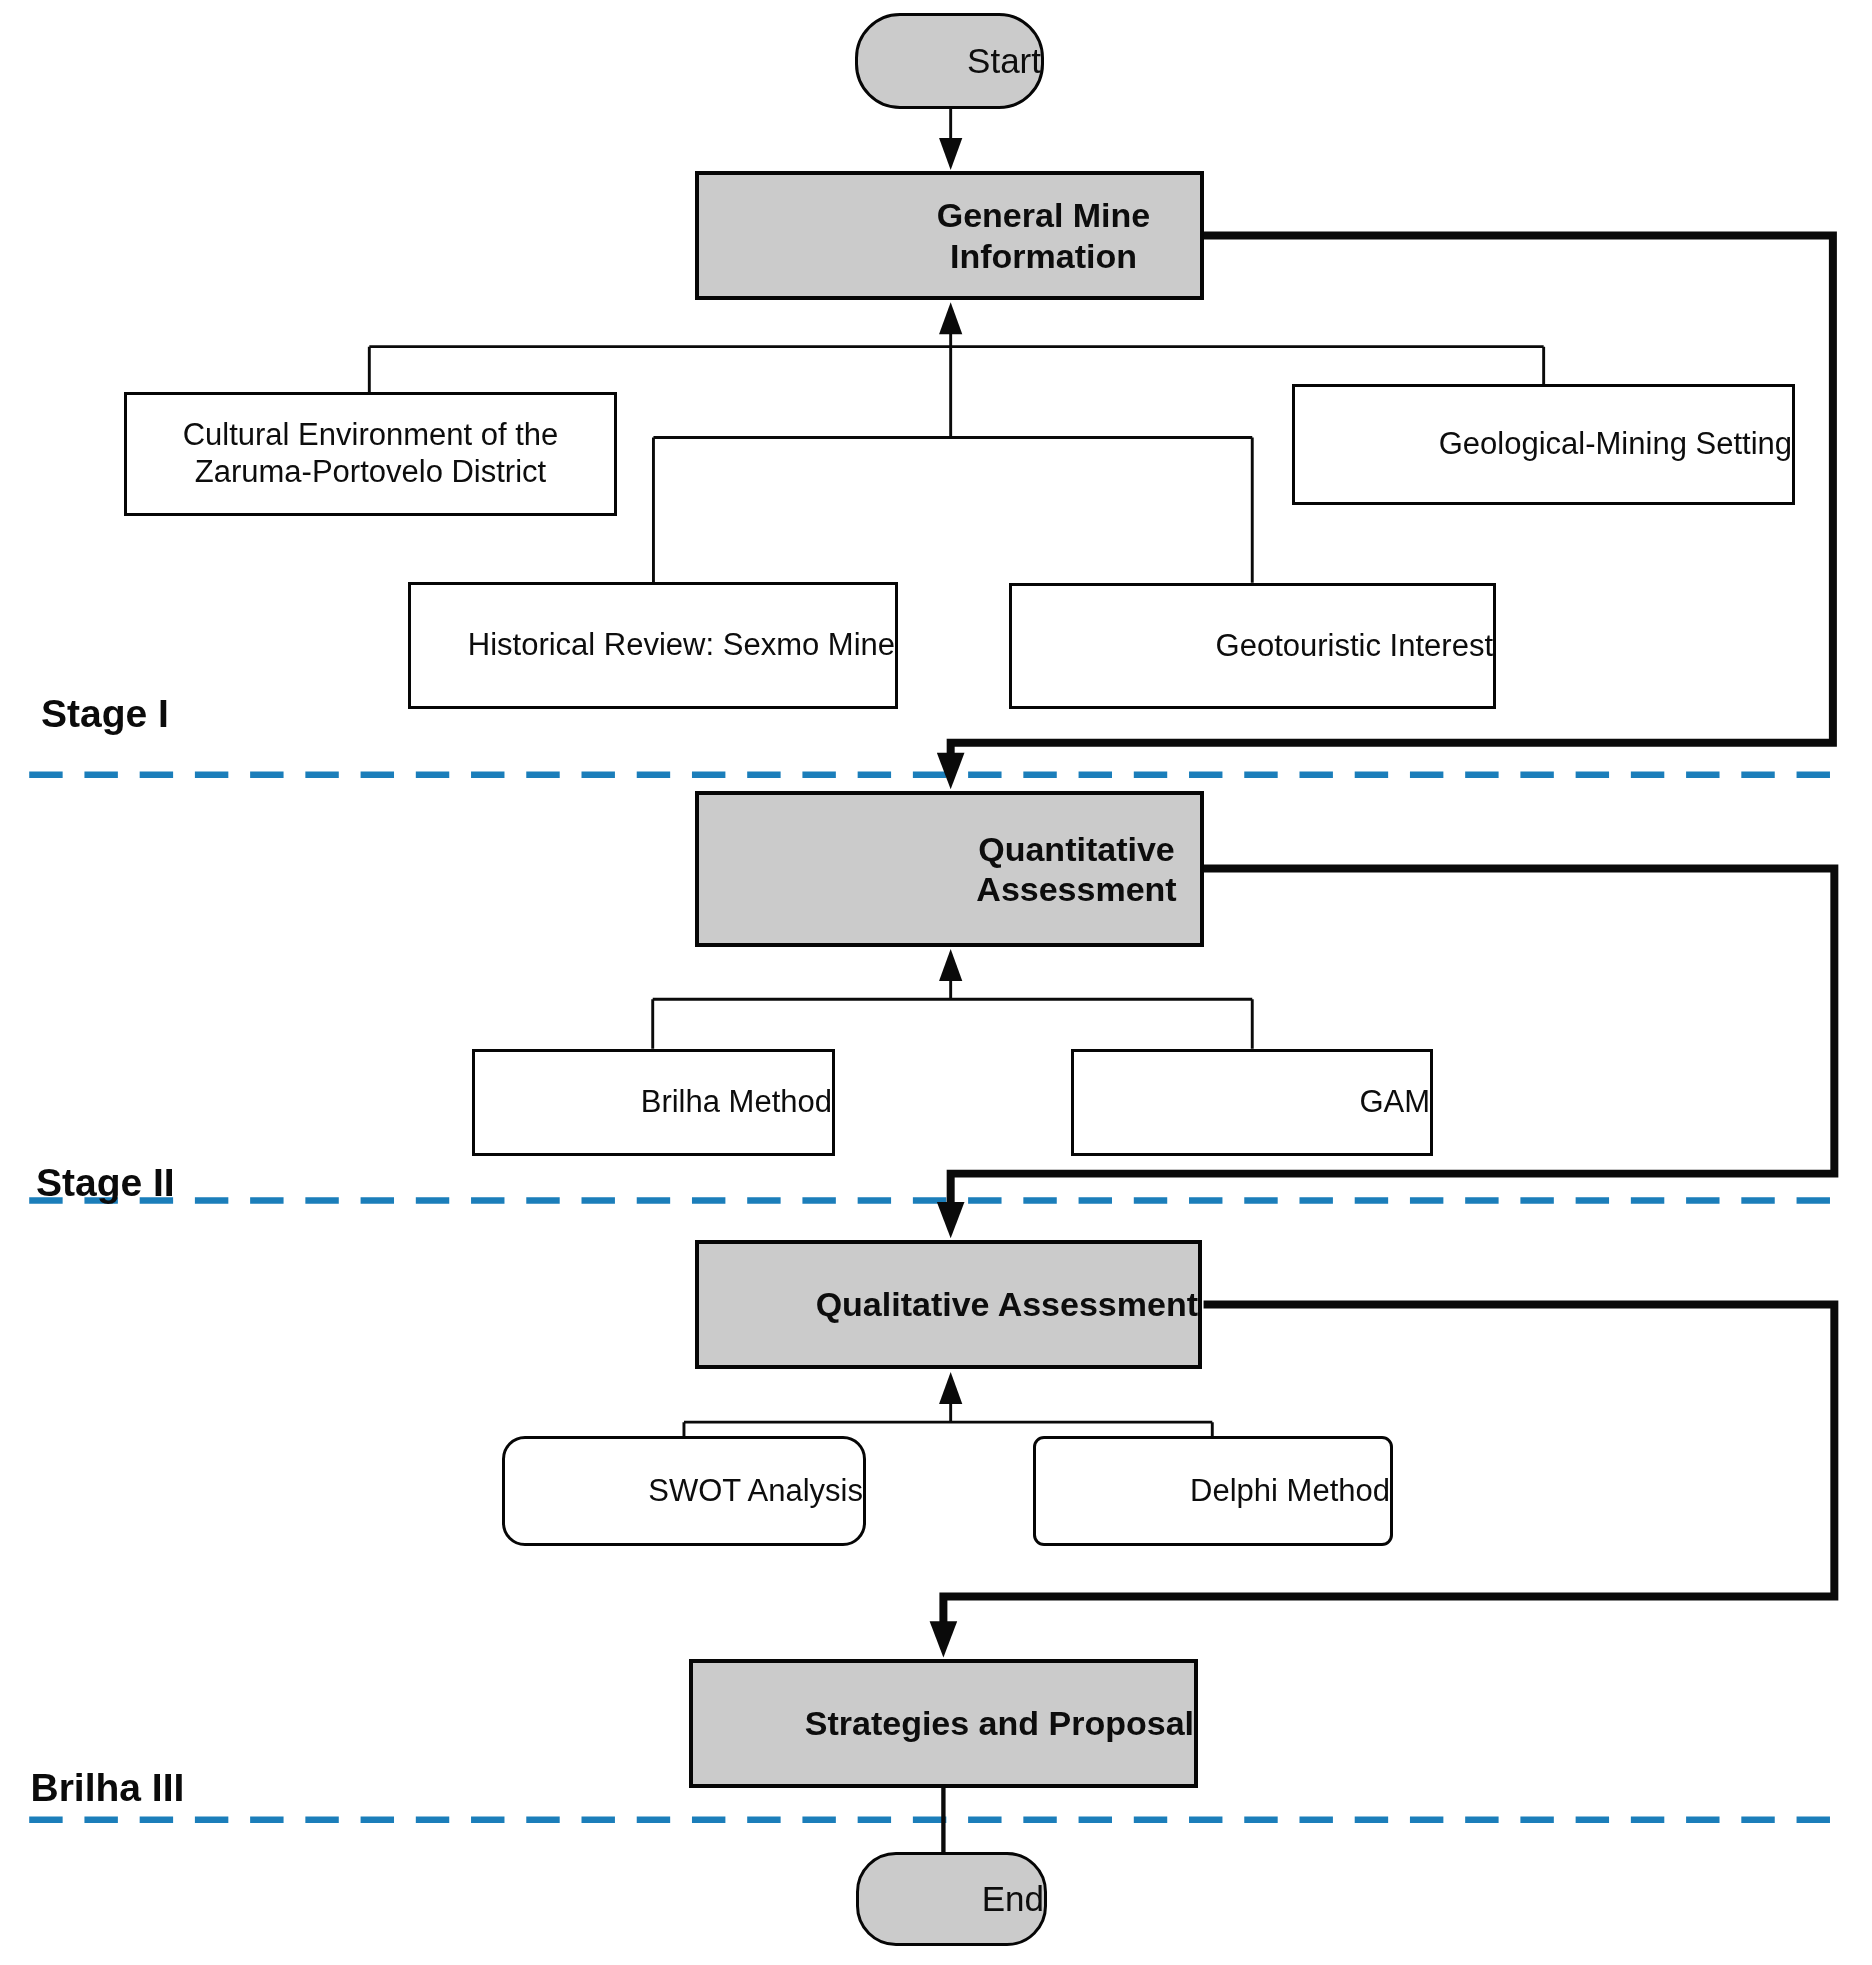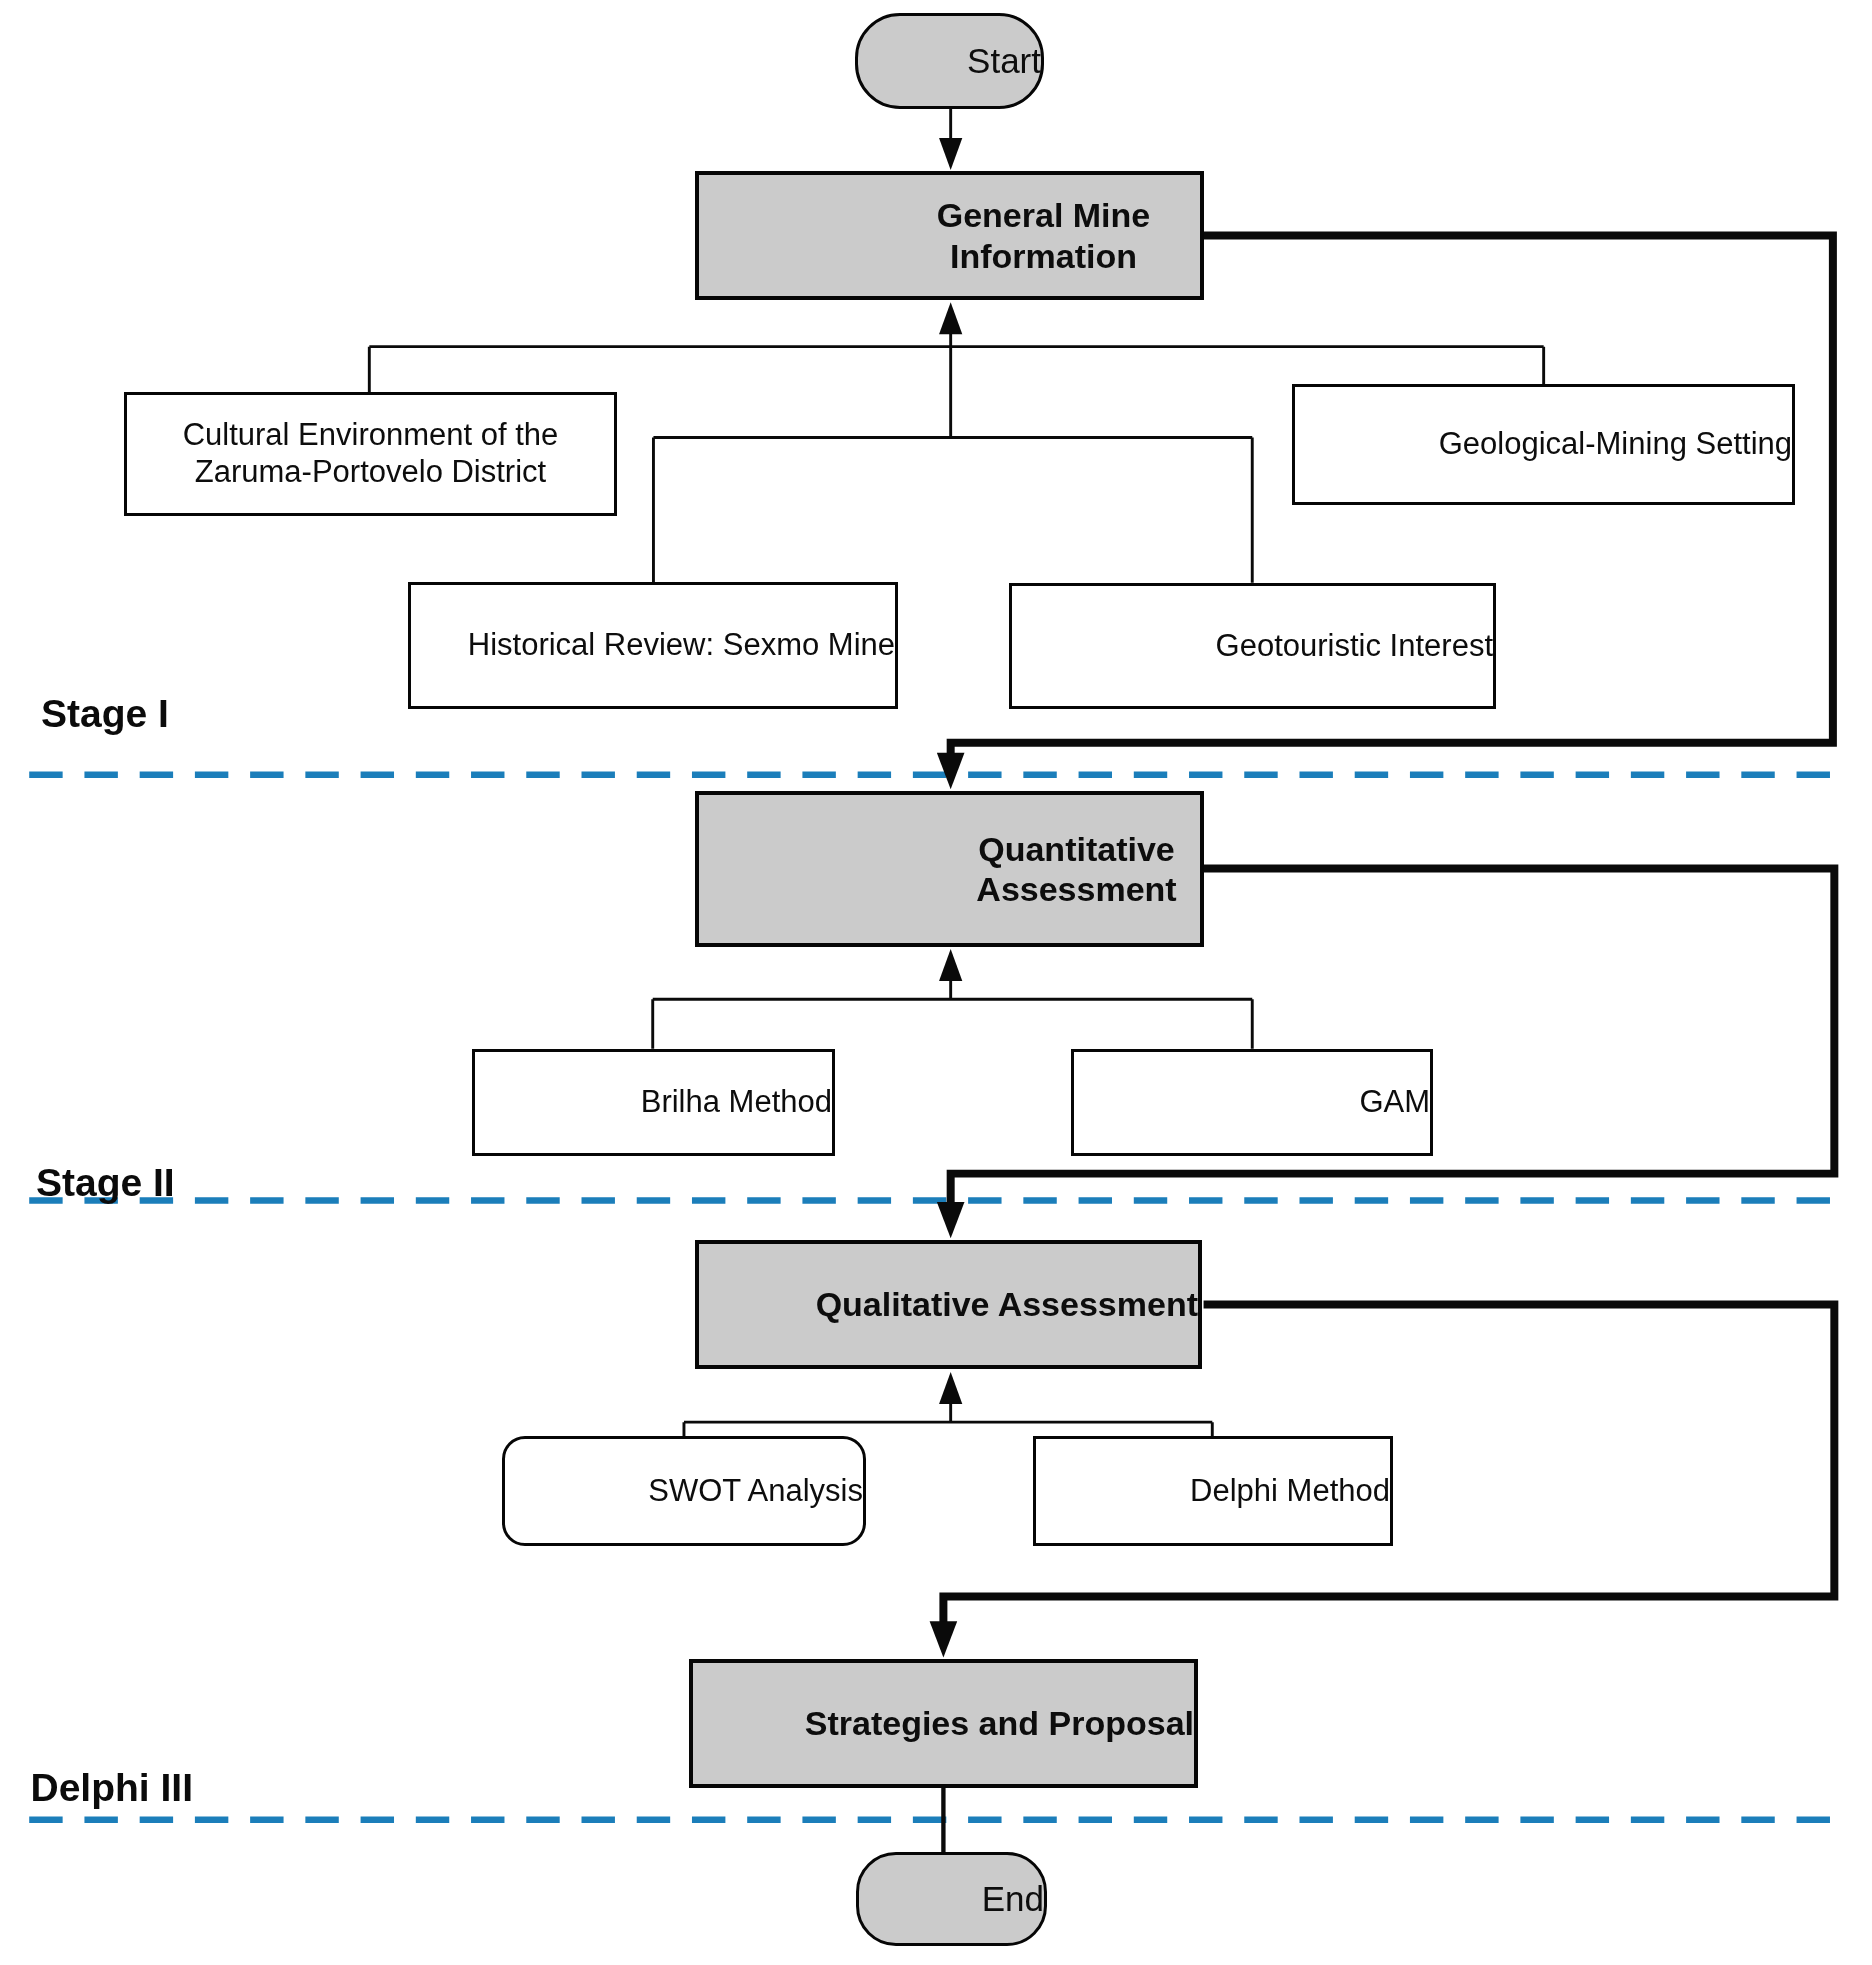--- a/index.html
+++ b/index.html
@@ -48,21 +48,21 @@
   #n-gmi          {left:695px; top:171px; width:509px;height:129px;}
   #n-cultural     {left:124px; top:392px; width:493px;height:124px;}
   #n-geological   {left:1292px;top:384px; width:503px;height:121px;}
   #n-historical   {left:408px; top:582px; width:490px;height:127px;}
   #n-geotouristic {left:1009px;top:583px; width:487px;height:126px;}
   #n-quant        {left:695px; top:791px;width:509px;height:156px;}
   #n-brilha       {left:472px; top:1049px;width:363px;height:107px;}
   #n-gam          {left:1071px;top:1049px;width:362px;height:107px;}
   #n-qual         {left:695px; top:1240px;width:507px;height:129px;}
   #n-swot         {left:502px; top:1436px;width:364px;height:110px;border-radius:23px;}
-  #n-delphi       {left:1033px;top:1436px;width:360px;height:110px;}
+  #n-delphi       {left:1033px;top:1436px;width:360px;height:110px;border-radius:11px;}
   #n-strategies   {left:689px; top:1659px;width:509px;height:129px;padding-left:20px;}
   #n-end          {left:856px;top:1852px;width:191px;height:94px;border-radius:40px;}
 
   #stage-label-1{left:41px;top:692px;}
   #stage-label-2{left:36px;top:1161px;}
   #stage-label-3{left:30.5px;top:1766px;}
 </style>
 </head>
 <body>
 
@@ -107,21 +107,21 @@
       <path d="M1308,1086 L1289,1036 L1327,1036 Z"></path>
       <path d="M1308,1306 L1292,1350 L1324,1350 Z"></path>
       <path d="M1308,1704 L1289,1654 L1327,1654 Z"></path>
       <path d="M1308,1888 L1292,1932 L1324,1932 Z"></path>
       <path d="M1298,2281 L1279,2231 L1317,2231 Z"></path>
     </g>
   </svg>
 
   <div class="stage-label" id="stage-label-1">Stage I</div>
   <div class="stage-label" id="stage-label-2">Stage II</div>
-  <div class="stage-label" id="stage-label-3">Delphi III</div>
+  <div class="stage-label" id="stage-label-3">Brilha III</div>
 
   <div class="node terminal" id="n-start">
     <span>Start</span>
   </div>
 
   <div class="node stage-main" id="n-gmi">
     <span class="narrow-430">General Mine Information</span>
   </div>
 
   <div class="node" id="n-cultural">

